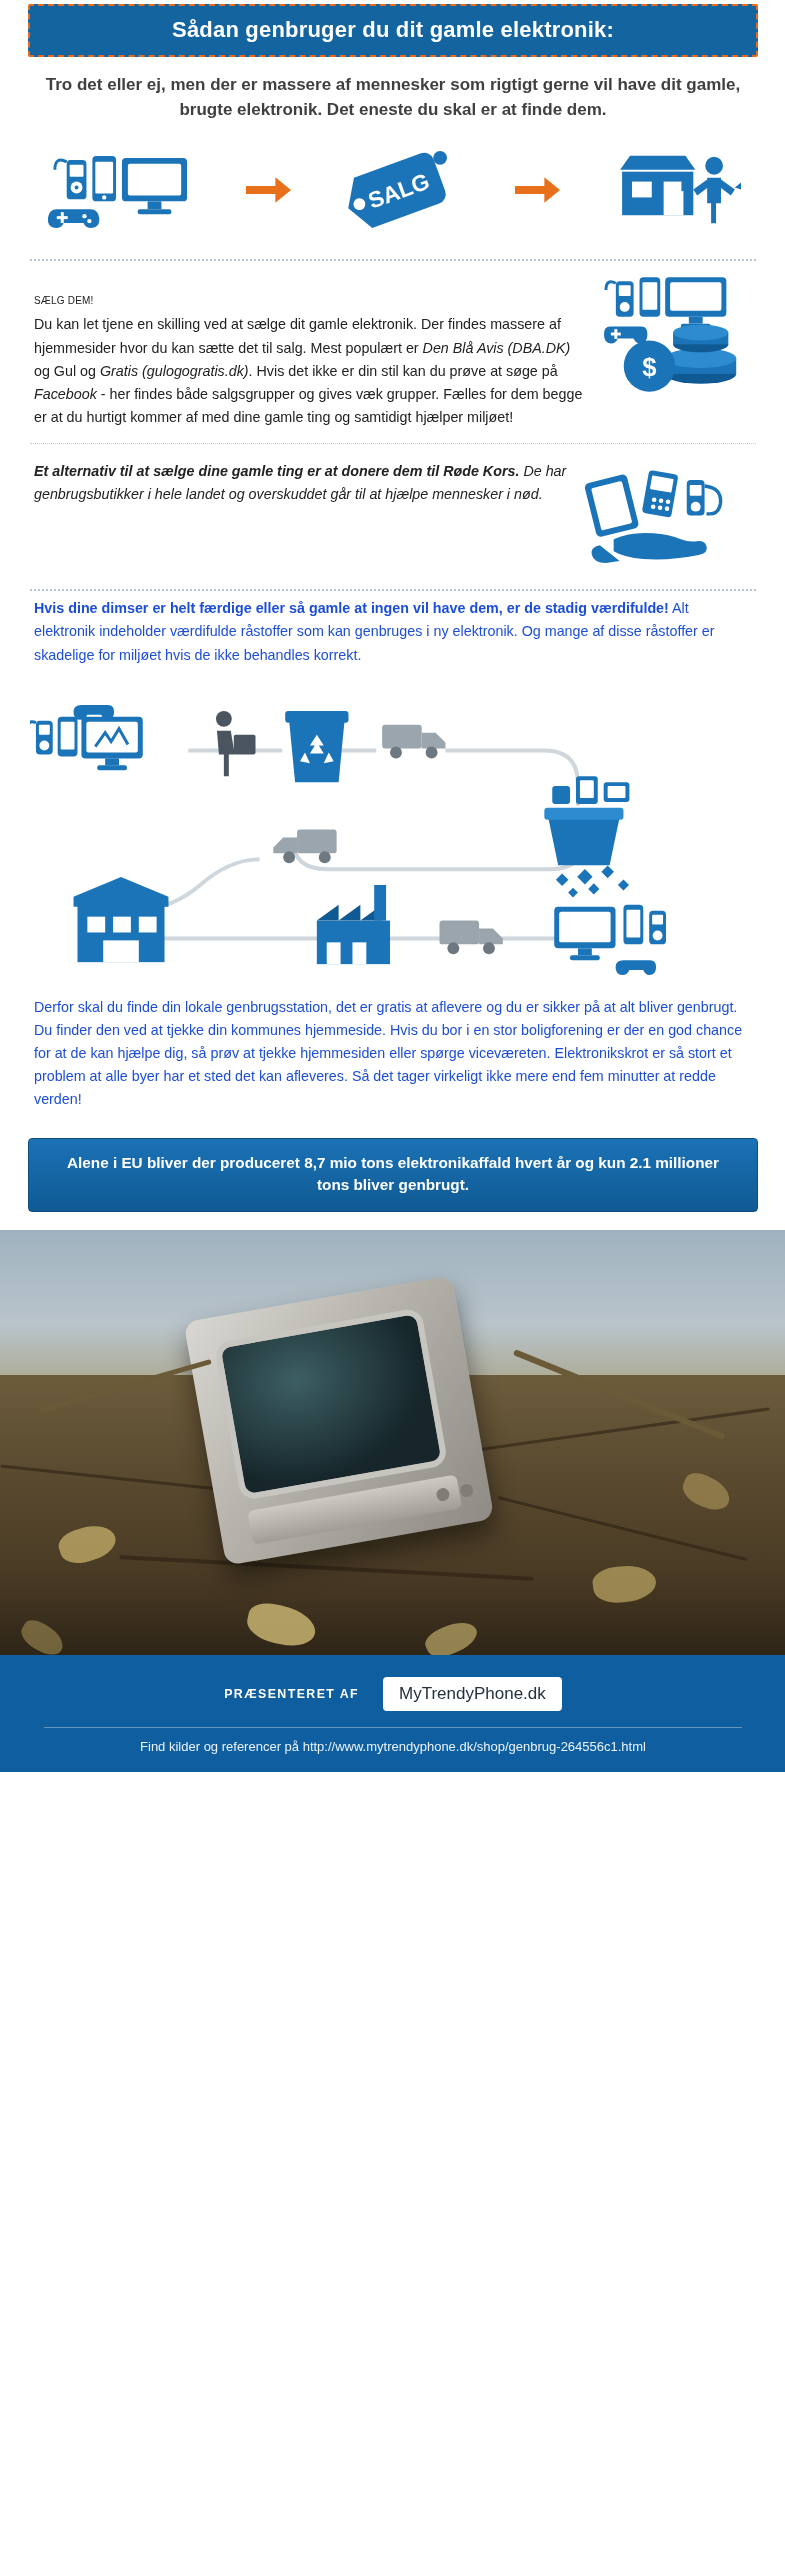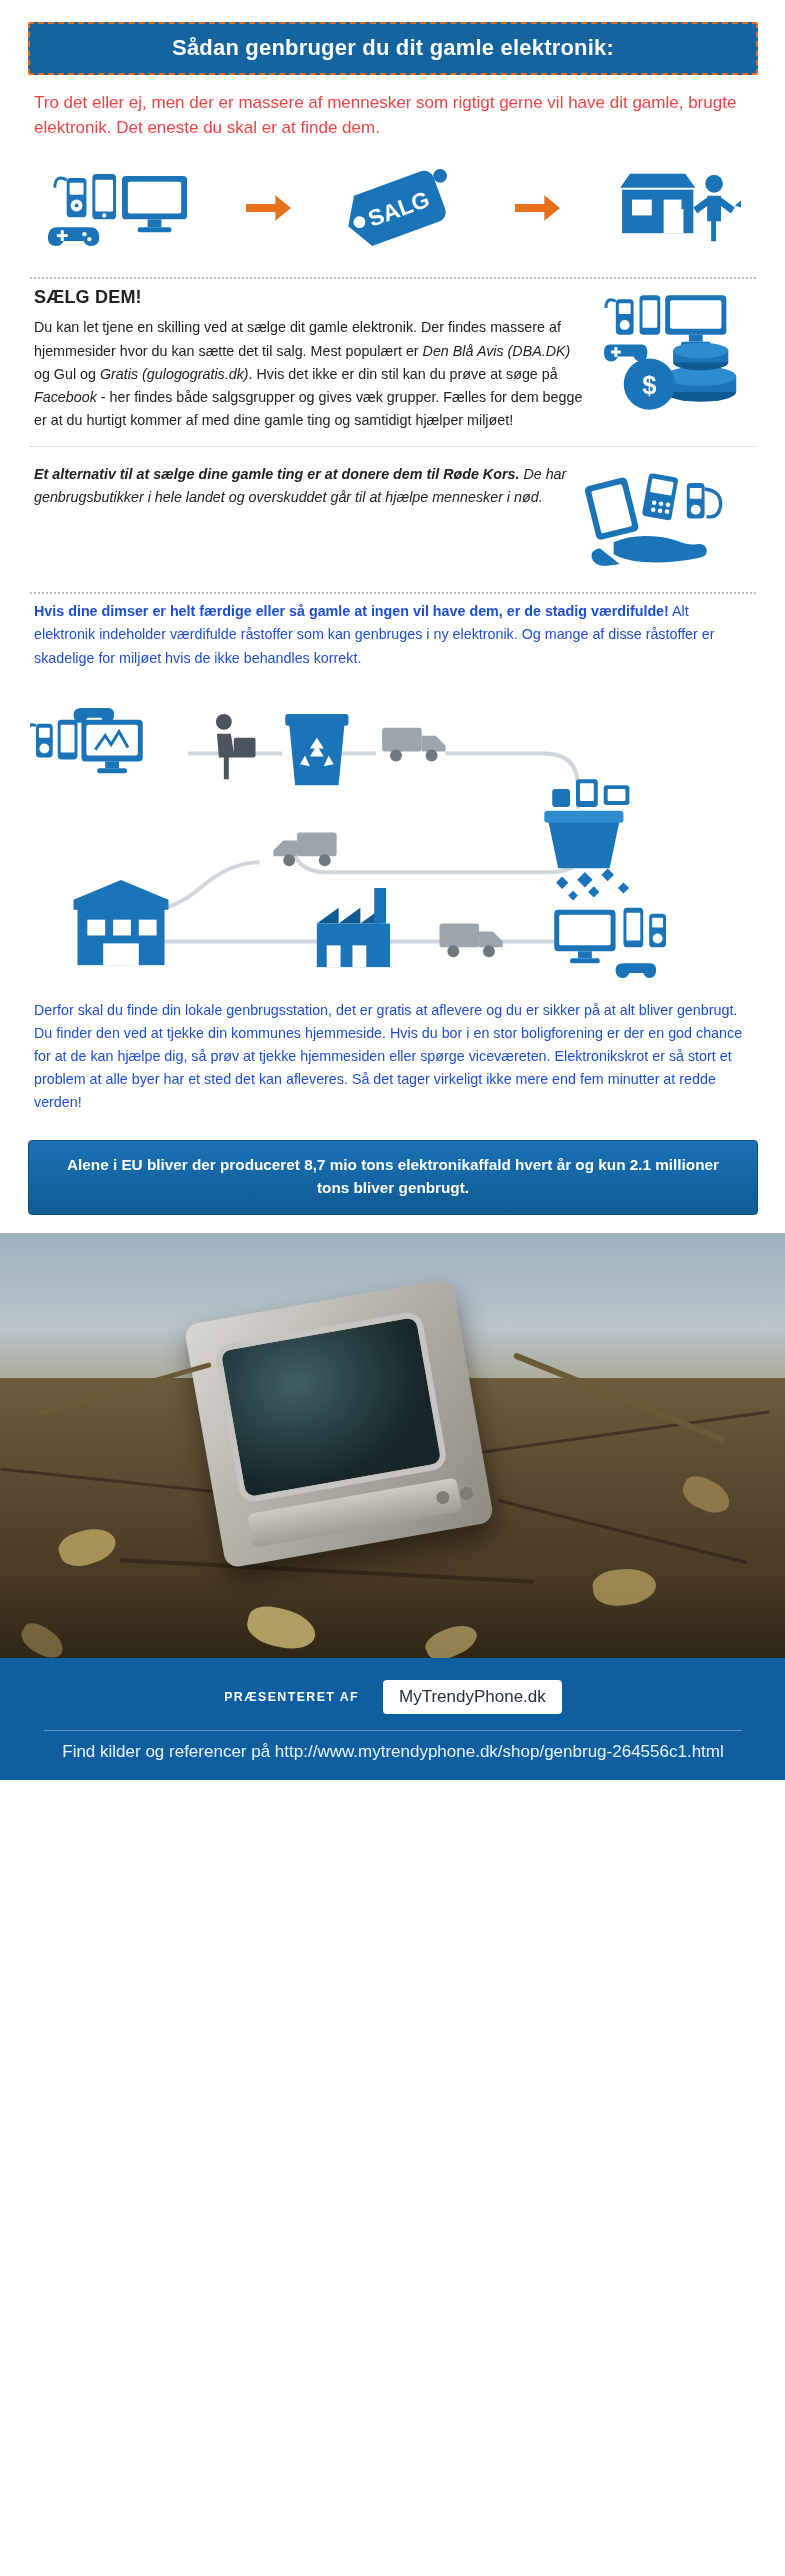--- a/index.html
+++ b/index.html
@@ -7,40 +7,40 @@
     width: 786px;
     background: #ffffff;
     font-family: "Liberation Sans", sans-serif;
     color: #222;
   }
   body { width: 786px; height: 2576px; overflow: hidden; position: relative; }
 
   .page { width: 786px; position: relative; background:#fff; }
 
   
-  .header-wrap { padding: 22px 28px 0 28px; }
+  .header-wrap { padding: 4px 28px 0 28px; }
   .title-bar {
     background: #1464a0;
     color: #fff;
     text-align: center;
     font-size: 22px;
     font-weight: bold;
     letter-spacing: 0.2px;
     padding: 11px 8px 12px 8px;
     border: 2px dashed #e86a1c;
     border-radius: 2px;
     font-family: "Liberation Sans", sans-serif;
   }
   .intro {
     padding: 16px 34px 8px 34px;
     font-size: 17px;
     line-height: 1.45;
-    font-weight: normal;
-    color: #ef4444;
-    text-align: left;
+    font-weight: bold;
+    color: #404040;
+    text-align: center;
   }
 
   
   .hero-row {
     display: flex;
     align-items: center;
     justify-content: space-between;
     padding: 12px 45px 22px 45px;
     gap: 10px;
   }
@@ -65,21 +65,21 @@
   }
 
   
   .block {
     padding: 6px 34px 10px 34px;
     font-size: 14.3px;
     line-height: 1.62;
     color: #1d4ed8;
   }
   .block strong { font-weight: bold; }
-  .lead { font-weight: bold; font-size: 18px; letter-spacing: 0.2px; }
+  .lead { font-weight: normal; font-size: 10px; letter-spacing: 0.2px; margin-top: 28px; }
 
   .two-col {
     display: flex;
     align-items: flex-start;
     gap: 14px;
     padding: 4px 34px 14px 34px;
   }
   .two-col .txt { flex: 1 1 auto; font-size: 14.3px; line-height: 1.62; }
   .two-col .art { flex: 0 0 148px; display:flex; align-items:flex-start; justify-content:center; padding-top:6px; }
 
@@ -162,21 +162,21 @@
   }
   .presented {
     display: flex; align-items: center; justify-content: center; gap: 24px;
   }
   .presented .lbl { font-size: 12.4px; letter-spacing: 1.4px; font-weight: bold; }
   .brandbox {
     background: #fff; color: #24323c; font-size: 17px; font-weight: normal;
     padding: 7px 16px; border-radius: 4px;
   }
   .footer-rule { border-top: 1px solid rgba(255,255,255,.35); margin: 16px 24px 0 24px; }
-  .source { font-size: 17px; padding-top: 11px; color: #eaf3fa; }
+  .source { font-size: 13px; padding-top: 11px; color: #eaf3fa; }
 
   svg { display:block; }
 </style>
 </head>
 <body>
 
 <div class="page">
 
   <div class="header-wrap">
     <div class="title-bar">Sådan genbruger du dit gamle elektronik:</div>

